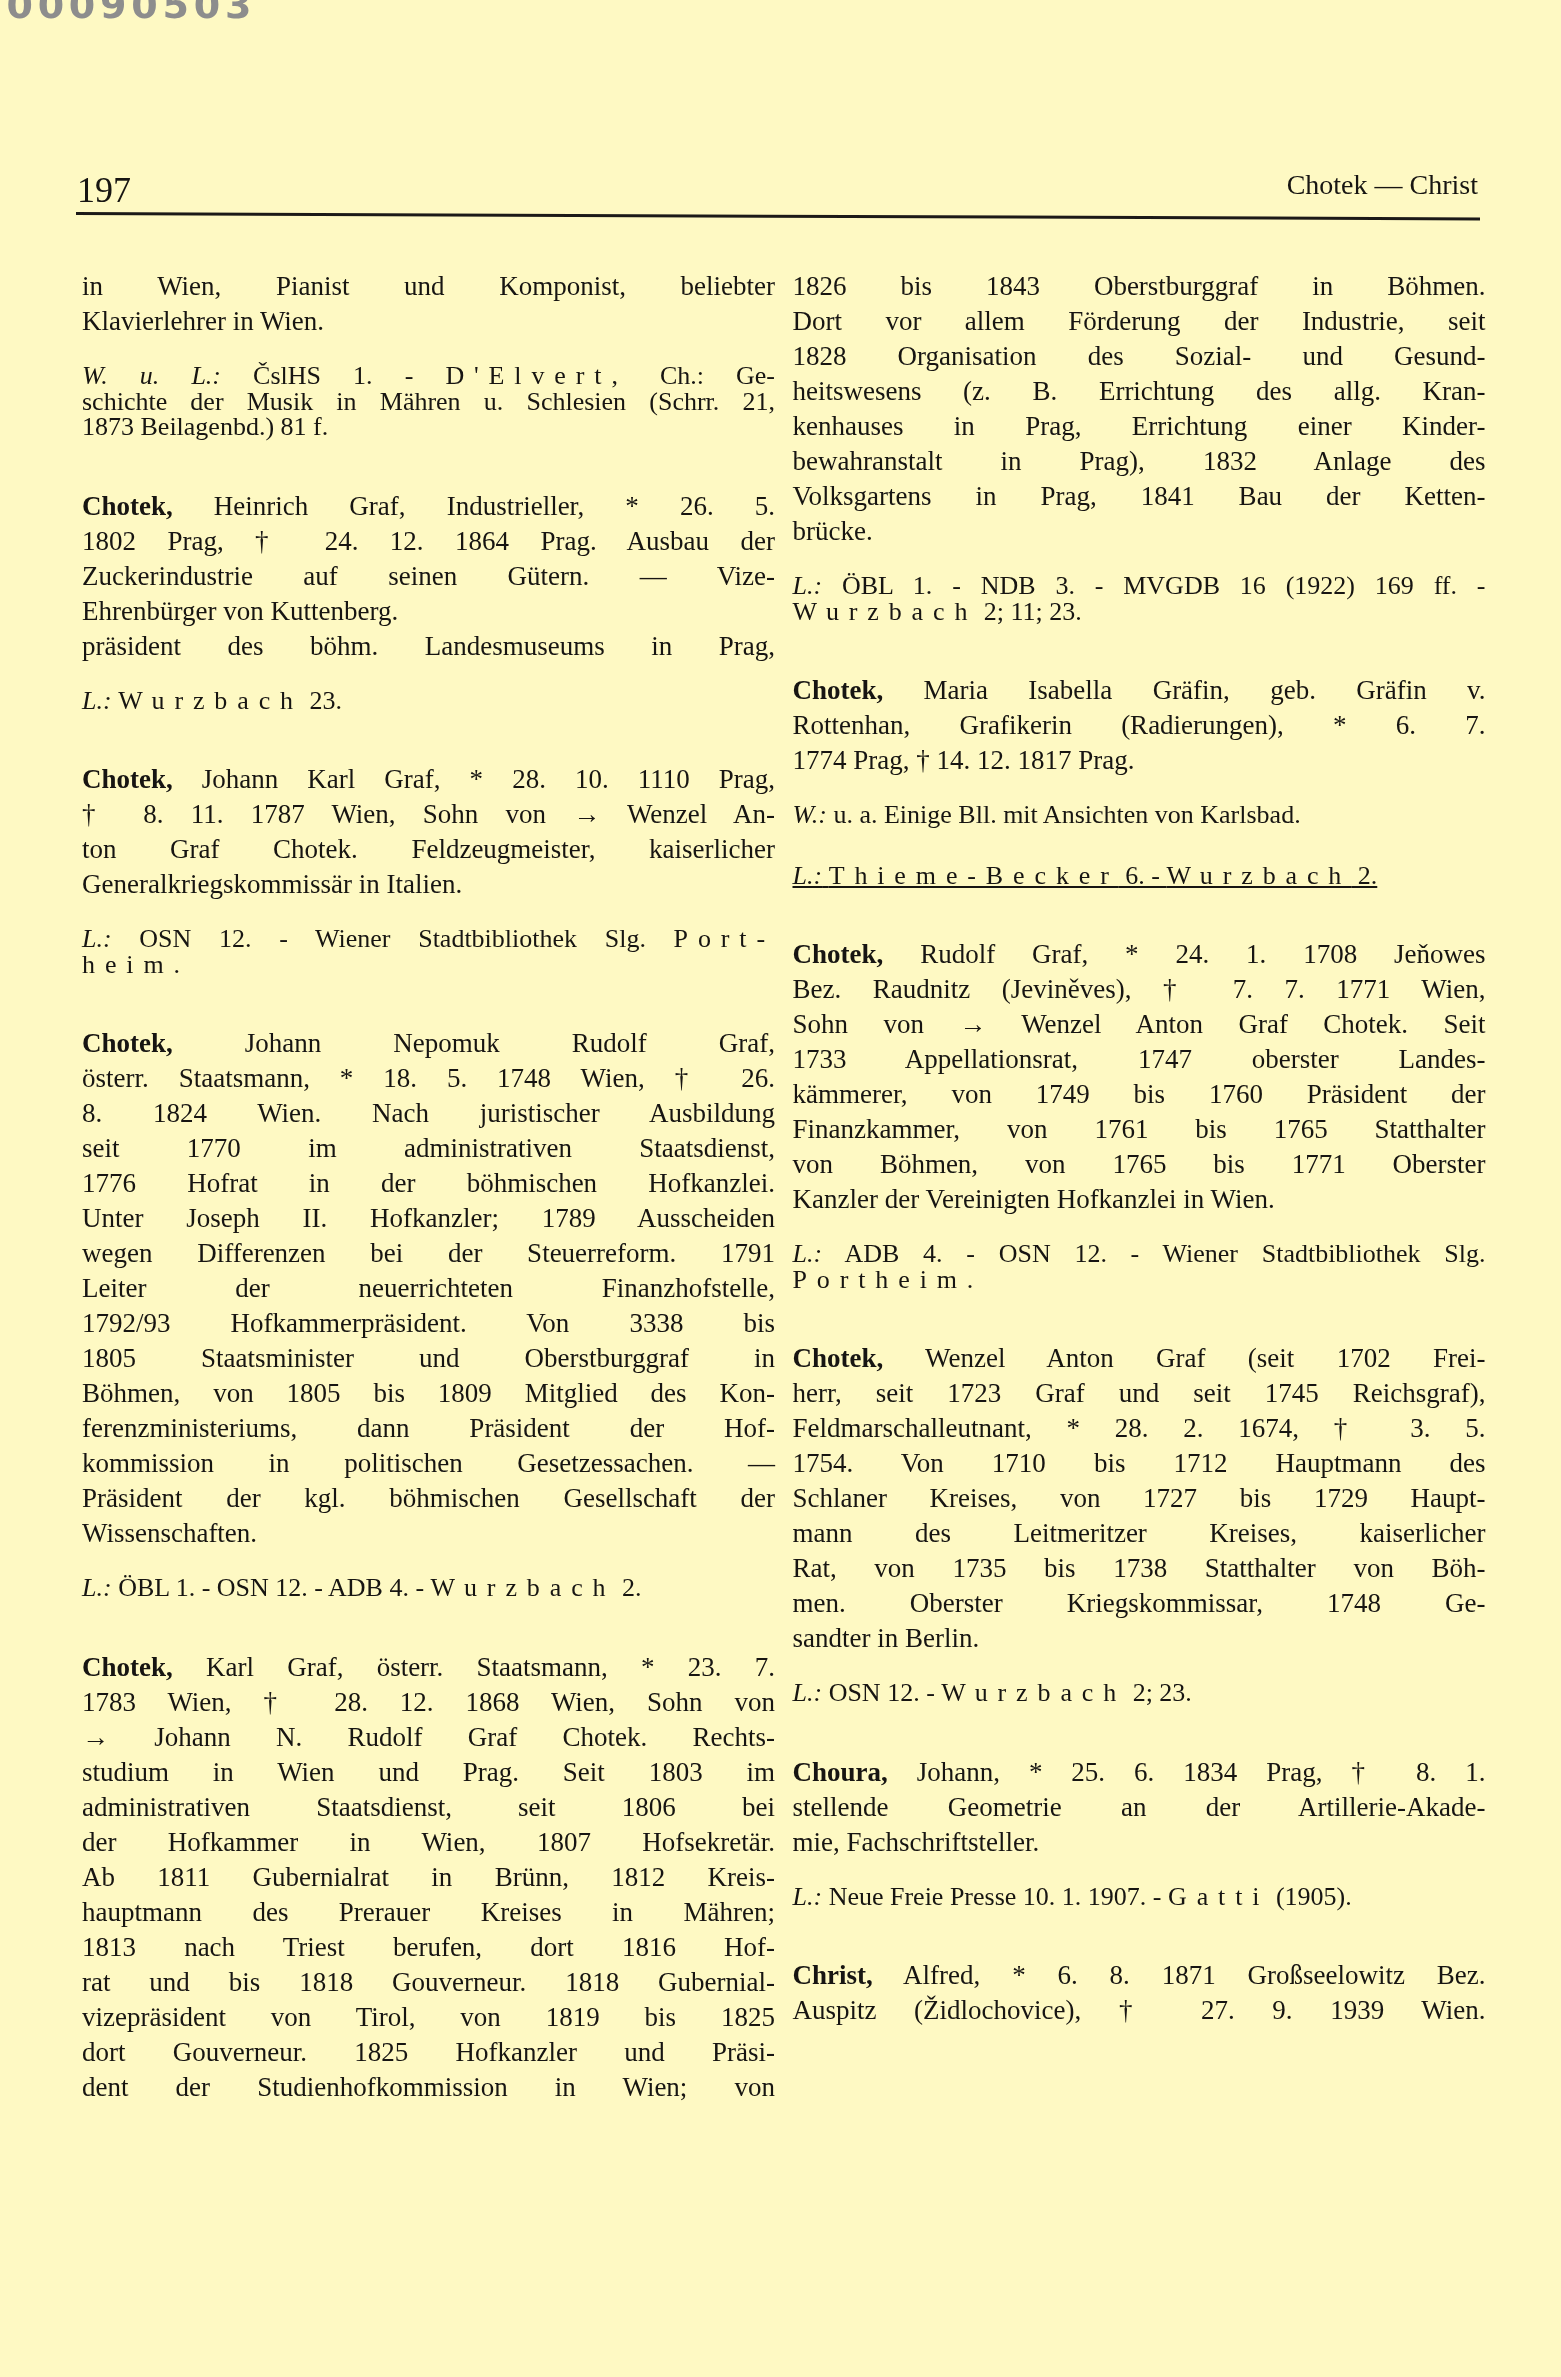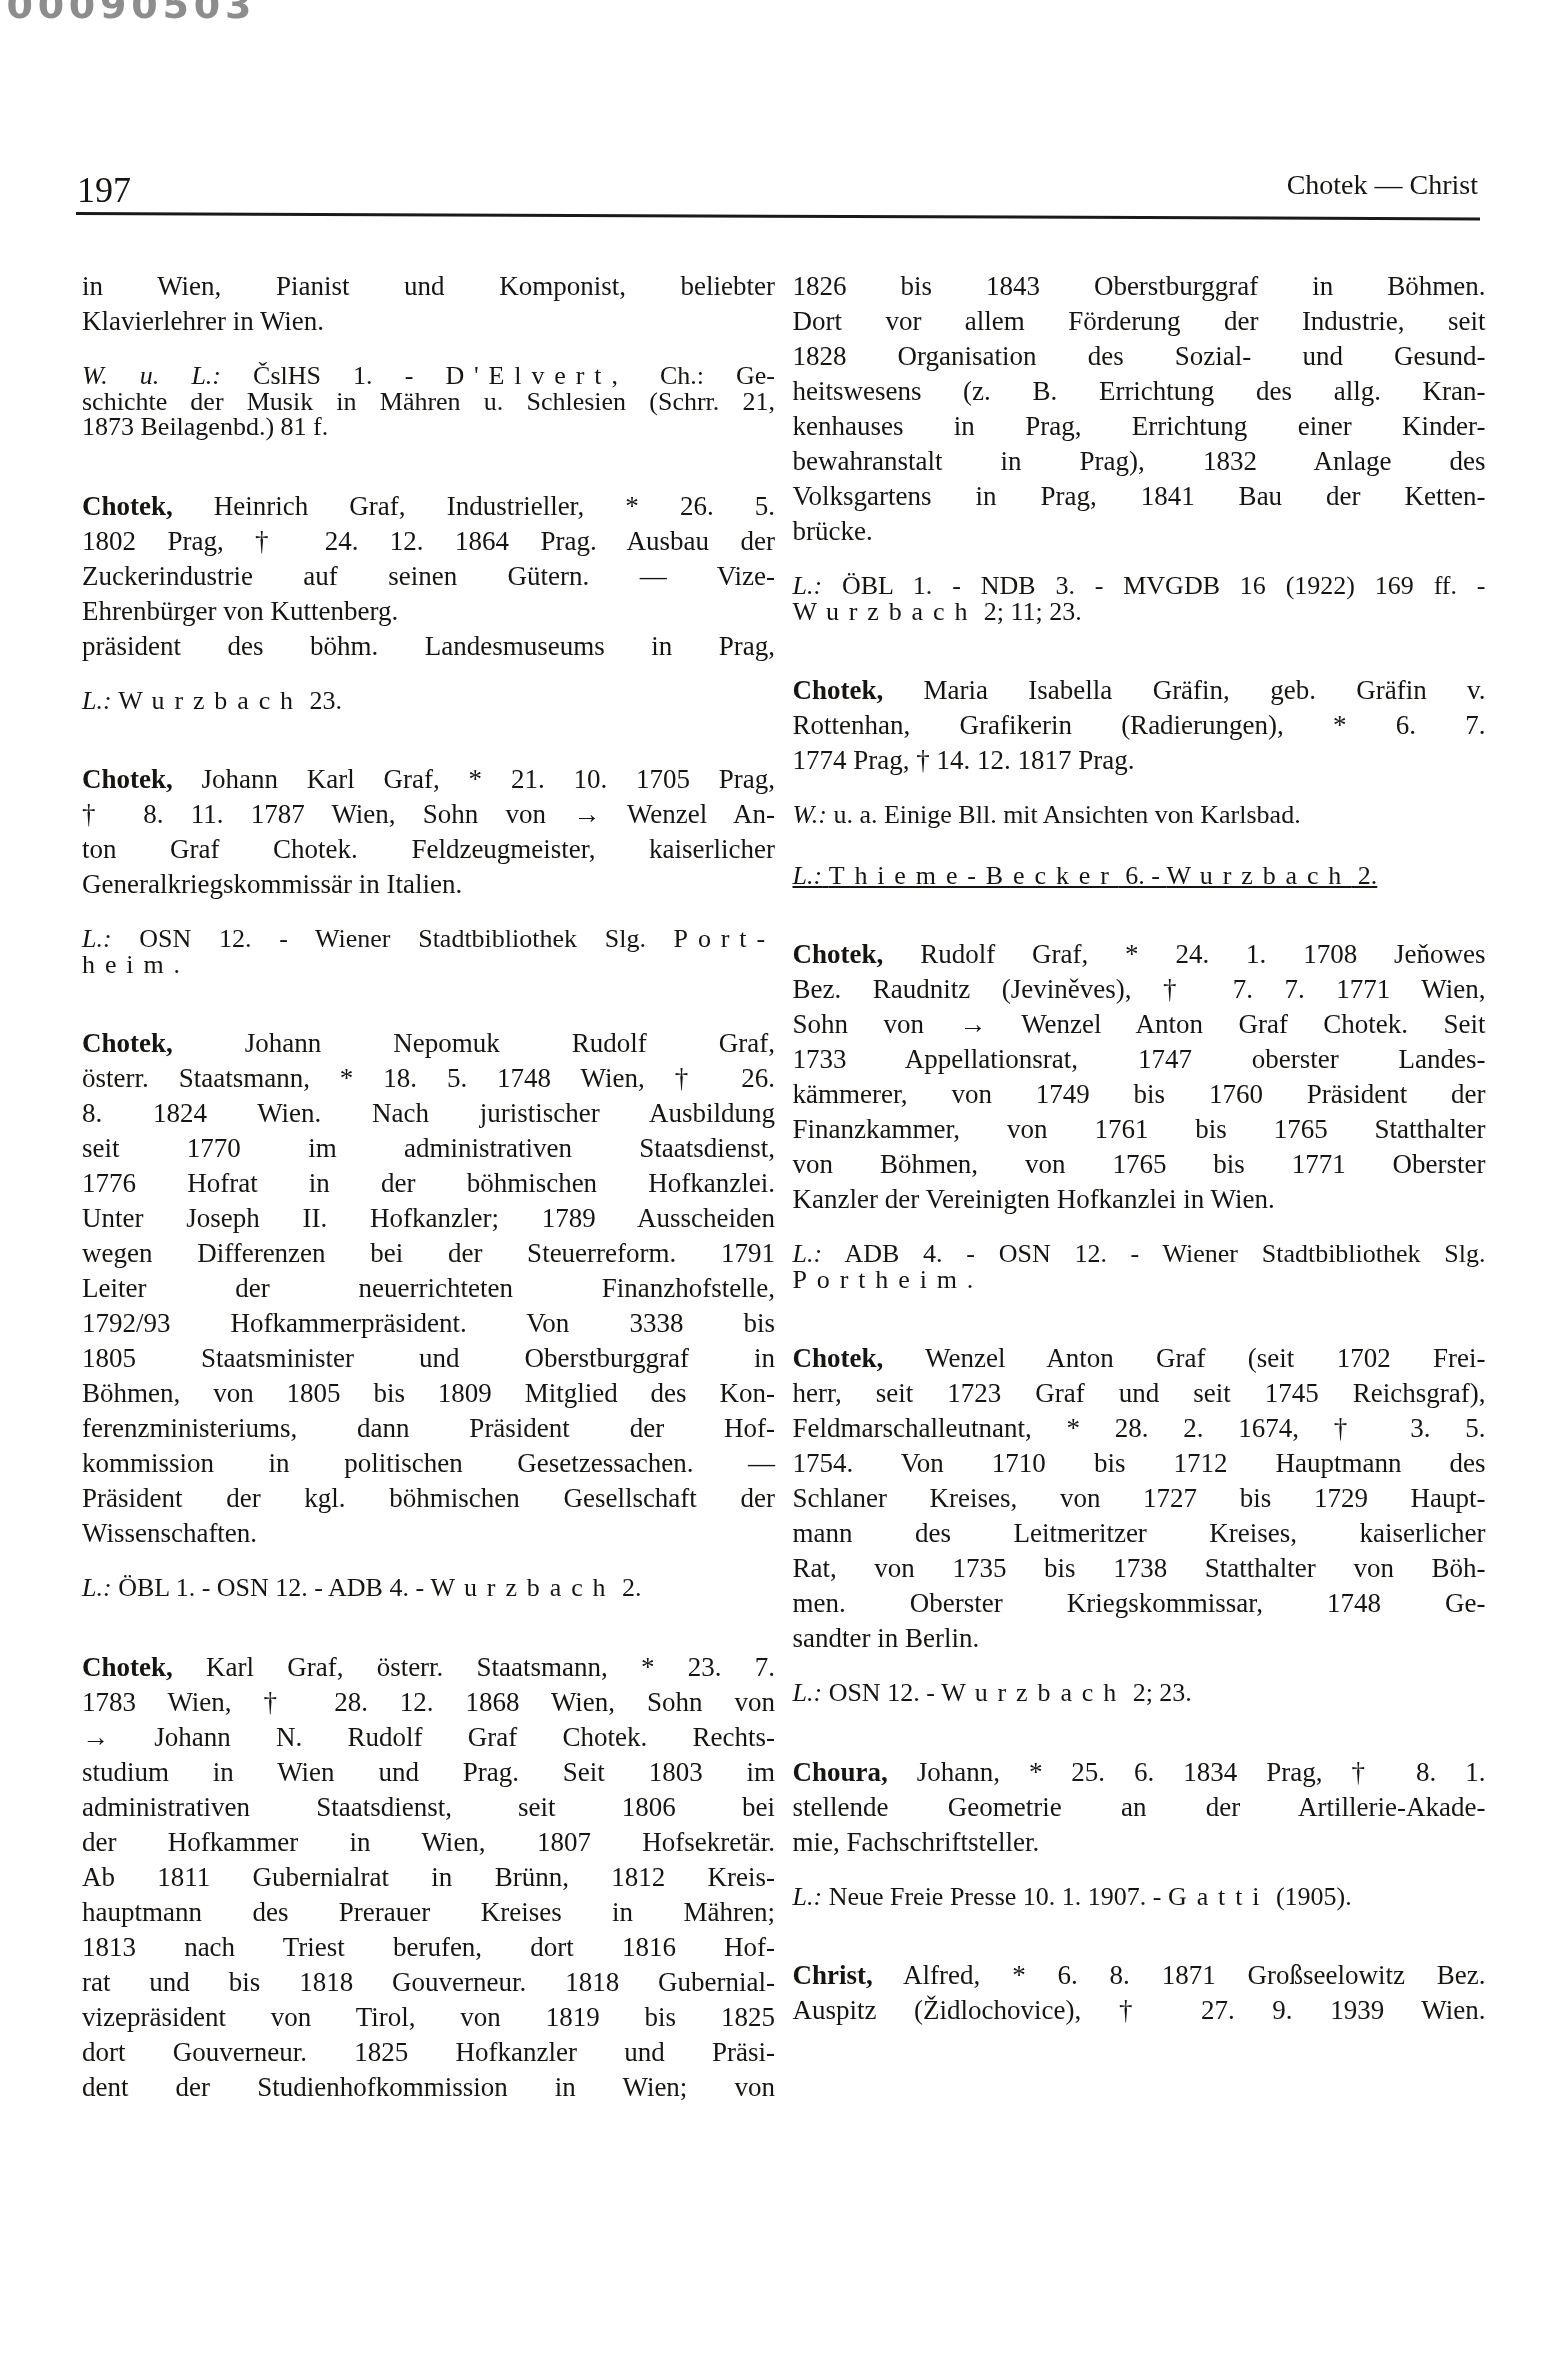--- a/index.html
+++ b/index.html
@@ -1,19 +1,19 @@
 <!DOCTYPE html>
 <html style="font-size:12.8px"><head>
 <meta charset="utf-8">
 <style>
   html,body{margin:0;padding:0;background:#e8e8e8;}
   .page{
     position:relative;
     width:1561px;height:2377px;
-    background:#ffffff;
+    background:#fef9c3;
     overflow:hidden;
     font-family:"Liberation Serif","DejaVu Serif",serif;
     color:#171512;
   }
   .scan-id{
     position:absolute;top:-17.5px;left:6.4px;
     font-family:"DejaVu Sans","Liberation Sans",sans-serif;
     font-size:38px;font-weight:bold;color:#8d8d8d;
     letter-spacing:4.8px;
   }
@@ -79,21 +79,21 @@
           <div class="line"><span class="r-b">Chotek,</span><span class="r-n"> Heinrich Graf, Industrieller, * 26. 5.</span></div>
           <div class="line"><span class="r-n">1802 Prag, † 24. 12. 1864 Prag. Ausbau der</span></div>
           <div class="line"><span class="r-n">Zuckerindustrie auf seinen Gütern. — Vize-</span></div>
           <div class="line last"><span class="r-n">Ehrenbürger von Kuttenberg.</span></div>
           <div class="line"><span class="r-n">präsident des böhm. Landesmuseums in Prag,</span></div>
         </div>
         <div class="block b-lit">
           <div class="line last"><span class="r-i">L.:</span><span class="r-n"> </span><span class="r-sp">Wurzbach</span><span class="r-n"> 23.</span></div>
         </div>
         <div class="block b-entry">
-          <div class="line"><span class="r-b">Chotek,</span><span class="r-n"> Johann Karl Graf, * 21. 10. 1705 Prag,</span></div>
+          <div class="line"><span class="r-b">Chotek,</span><span class="r-n"> Johann Karl Graf, * 28. 10. 1110 Prag,</span></div>
           <div class="line"><span class="r-n">† 8. 11. 1787 Wien, Sohn von → Wenzel An-</span></div>
           <div class="line"><span class="r-n">ton Graf Chotek. Feldzeugmeister, kaiserlicher</span></div>
           <div class="line last"><span class="r-n">Generalkriegskommissär in Italien.</span></div>
         </div>
         <div class="block b-lit">
           <div class="line"><span class="r-i">L.:</span><span class="r-n"> OSN 12. - Wiener Stadtbibliothek Slg. </span><span class="r-sp">Port-</span></div>
           <div class="line last"><span class="r-sp">heim.</span></div>
         </div>
         <div class="block b-entry">
           <div class="line"><span class="r-b">Chotek,</span><span class="r-n"> Johann Nepomuk Rudolf Graf,</span></div>

